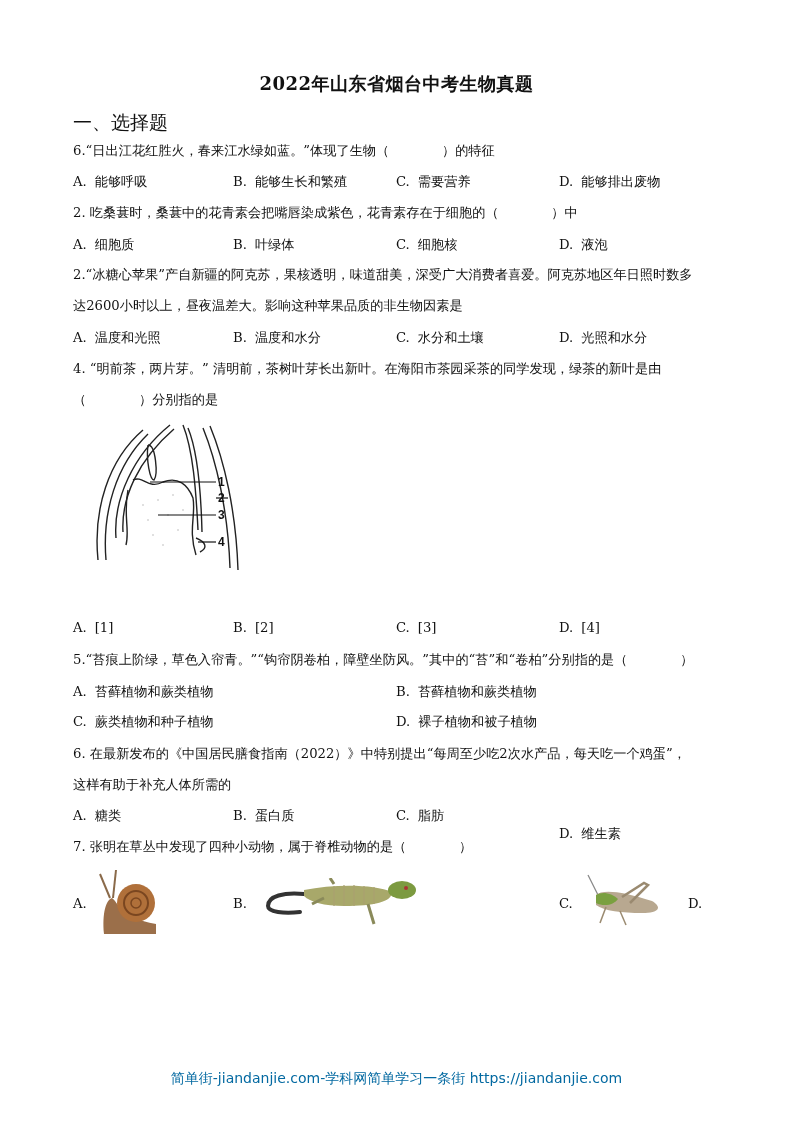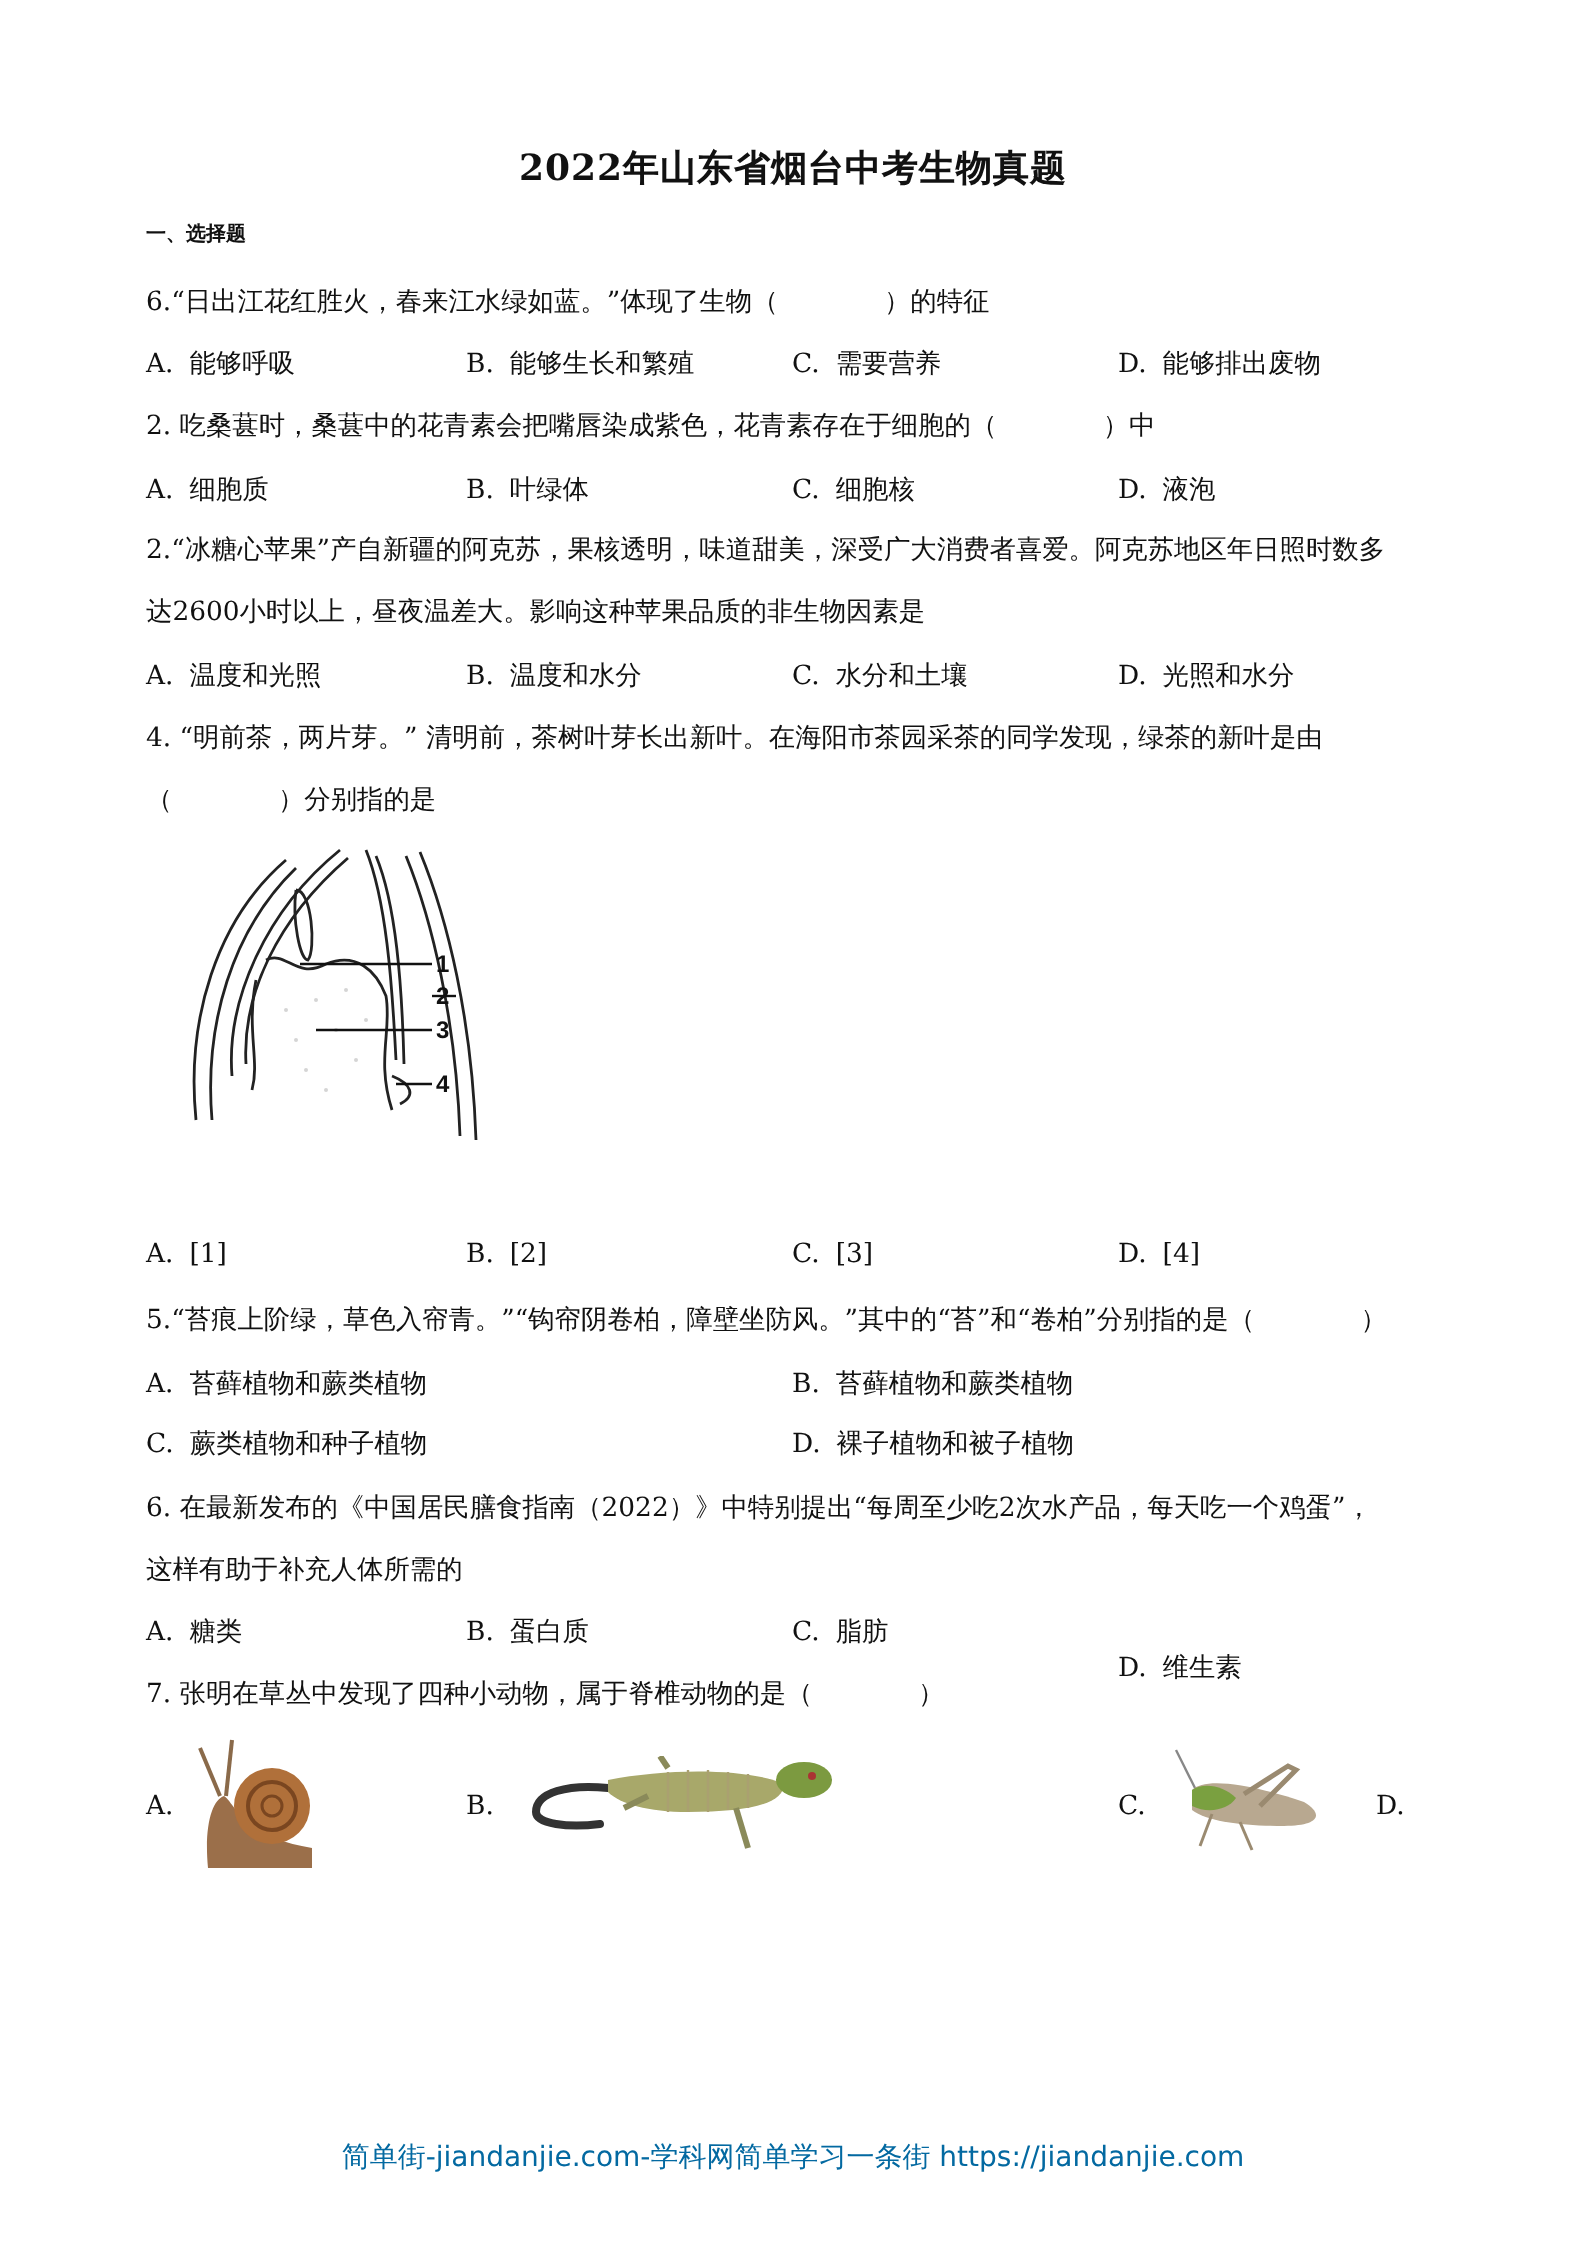--- a/index.html
+++ b/index.html
@@ -1,20 +1,20 @@
 <!DOCTYPE html>
 <html><head>
 <meta charset="utf-8">
 <style>
   html, body { margin:0; padding:0; background:#ffffff; }
   body { width:793px; height:1122px; position:relative; overflow:hidden;
          font-family:"DejaVu Serif","Liberation Serif",serif; color:#111; }
   .title { position:absolute; top:72px; left:0; width:793px; text-align:center;
            font-size:18px; font-weight:bold; letter-spacing:0.5px; }
-  .section { position:absolute; top:110px; left:73px; font-size:10px; font-weight:bold; }
+  .section { position:absolute; top:110px; left:73px; font-size:19px; font-weight:normal; }
   .line { position:absolute; left:73px; font-size:13.2px; white-space:nowrap; }
   .opt { position:absolute; font-size:13.2px; white-space:nowrap; }
   .opt .lab { display:inline-block; margin-right:8px; }
   .diagram { position:absolute; left:88px; top:420px; width:180px; height:158px; }
   .animal { position:absolute; }
   .footer { position:absolute; top:1070px; left:0; width:793px; text-align:center;
             font-family:"DejaVu Sans","Liberation Sans",sans-serif; font-size:14px; color:#0369a1; }
 </style>
 </head>
 <body>

